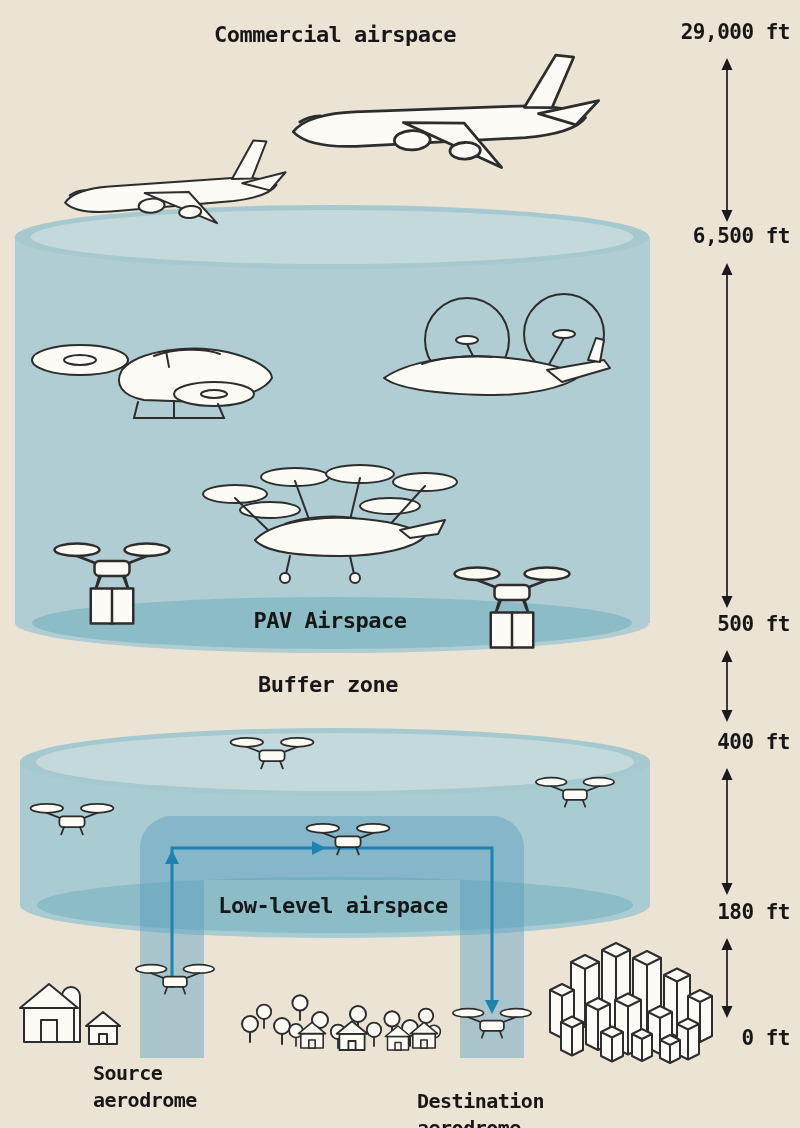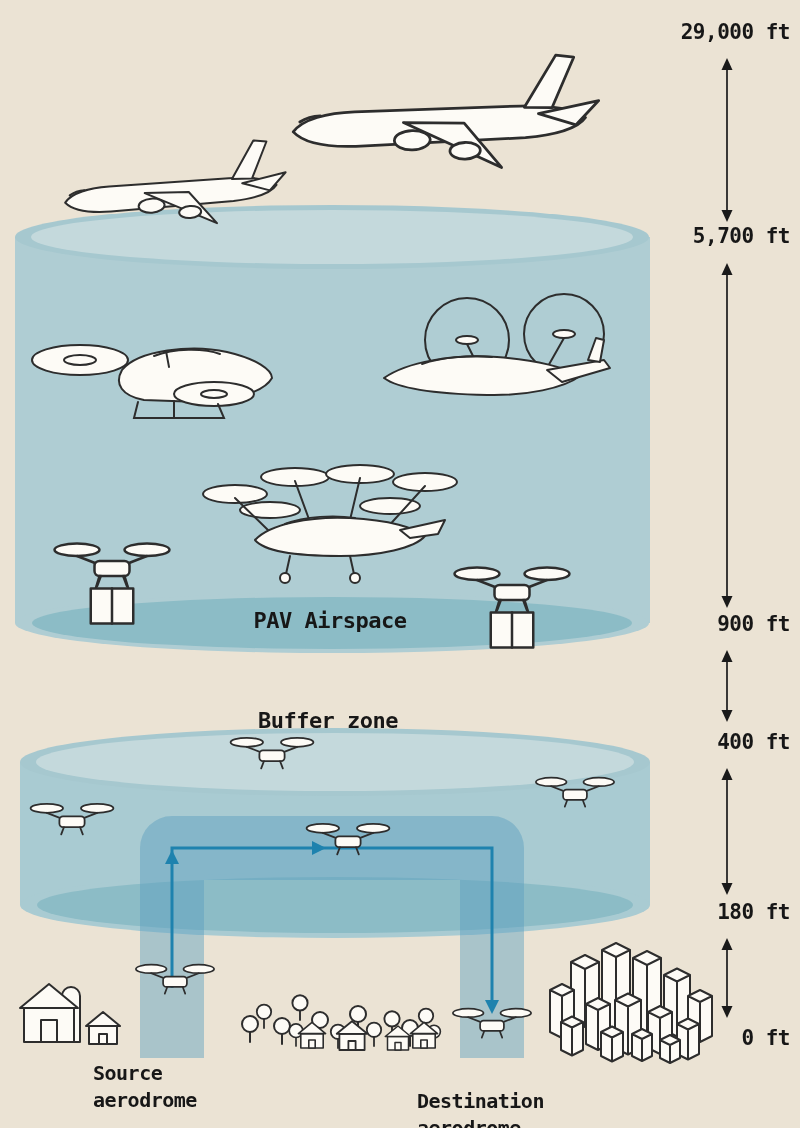--- a/index.html
+++ b/index.html
@@ -222,26 +222,28 @@
           <polygon points="727,895 721.5,883 732.5,883" fill="#1a1a1a"></polygon>
         </g>
         <g>
           <line x1="727" y1="947" x2="727" y2="1009" stroke="#1a1a1a" stroke-width="1.7"></line>
           <polygon points="727,938 721.5,950 732.5,950" fill="#1a1a1a"></polygon>
           <polygon points="727,1018 721.5,1006 732.5,1006" fill="#1a1a1a"></polygon>
         </g>
       </g>
   </svg>
 
+  <div class="lbl" style="left:335px; top:22px">Commercial airspace</div>
   <div class="lbl" style="left:330px; top:608px">PAV Airspace</div>
-  <div class="lbl" style="left:328px; top:708px">Buffer zone</div>
+  <div class="lbl" style="left:328px; top:672px">Buffer zone</div>
+  <div class="lbl" style="left:333px; top:893px">Low-level airspace</div>
 
   <div class="aero" style="left:168px; top:1060px">Source aerodrome</div>
   <div class="aero" style="left:492px; top:1088px">Destination aerodrome</div>
 
   <div class="alt" style="top:20px">29,000 ft</div>
-  <div class="alt" style="top:224px">5,700 ft</div>
-  <div class="alt" style="top:612px">900 ft</div>
+  <div class="alt" style="top:224px">6,500 ft</div>
+  <div class="alt" style="top:612px">500 ft</div>
   <div class="alt" style="top:730px">400 ft</div>
   <div class="alt" style="top:900px">180 ft</div>
   <div class="alt" style="top:1026px">0 ft</div>
 
 </div>
 
 </body></html>

